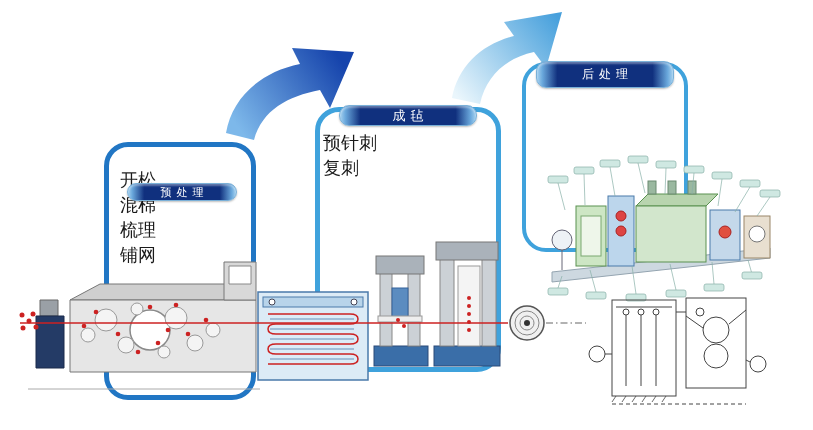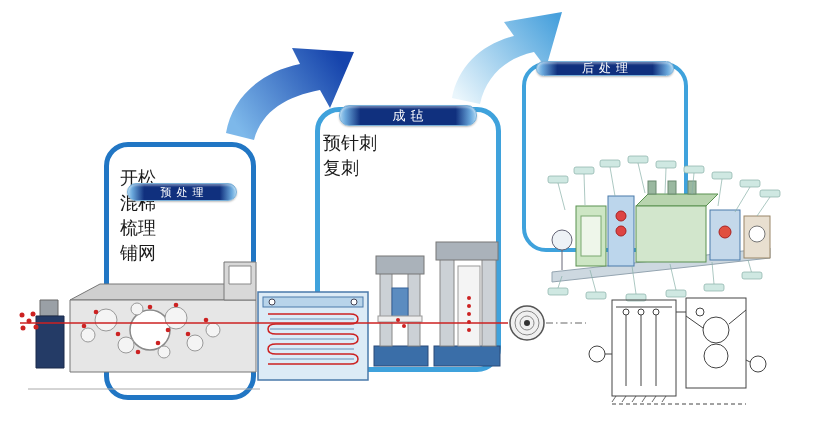--- a/index.html
+++ b/index.html
@@ -19,24 +19,24 @@
     letter-spacing:5px;text-indent:5px;
     background:linear-gradient(90deg,
       var(--pill-light,#a6d2f0) 0%, #6aa8dc 4%,
       var(--pill-dark,#10307e) 15%, var(--pill-dark,#10307e) 85%,
       #6aa8dc 96%, var(--pill-light,#a6d2f0) 100%);
     box-shadow:inset 0 2px 2px rgba(255,255,255,.35), 0 1px 2px rgba(0,0,0,.25);
     border:1px solid #7ab0d8;z-index:5;
   }
   .pill1{left:127px;top:139px;width:110px;height:18px;font-size:11px;margin-top:44px;}
   .pill2{left:339px;top:105px;width:138px;height:21px;font-size:13px;}
-  .pill3{left:536px;top:61px;width:138px;height:15px;font-size:12px;}
+  .pill3{left:536px;top:61px;width:138px;height:27px;font-size:12px;}
   .items{position:absolute;z-index:4;}
   .items .item{white-space:nowrap;}
-  .items1{left:120px;top:167px;font-size:18px;line-height:25px;font-family:Liberation Mono, monospace;}
+  .items1{left:120px;top:167px;font-size:18px;line-height:25px;}
   .items2{left:323px;top:130px;font-size:18px;line-height:25px;}
   .items3{left:534px;top:84px;font-size:19px;line-height:26px;}
   .machines{z-index:3;}
   .arrows{z-index:2;}
 </style>
 </head>
 <body>
 
 <div class="canvas">
 

